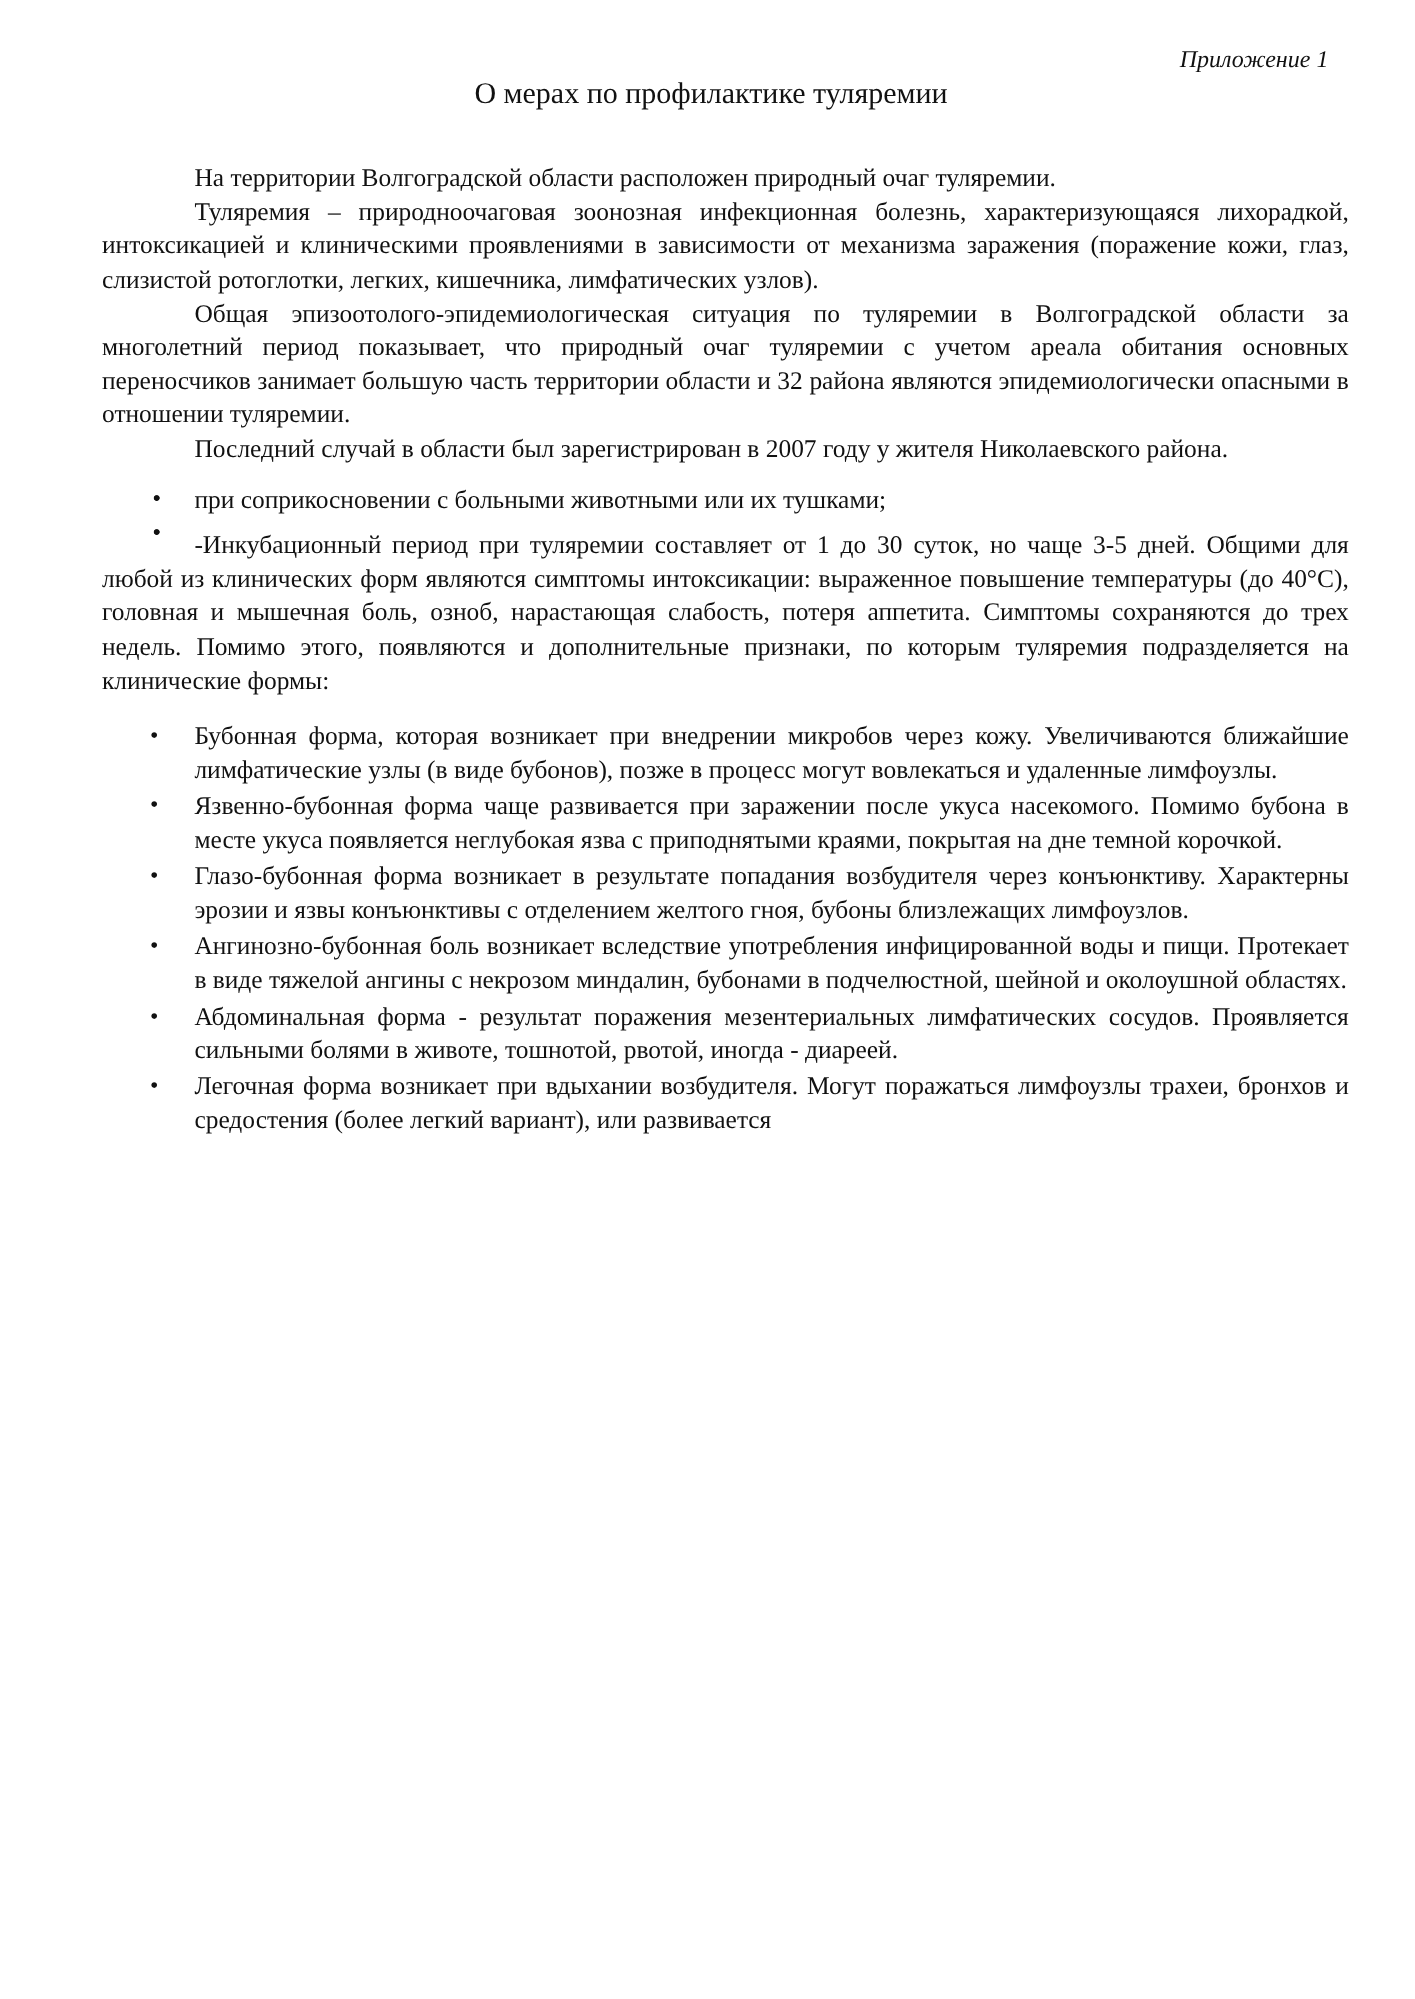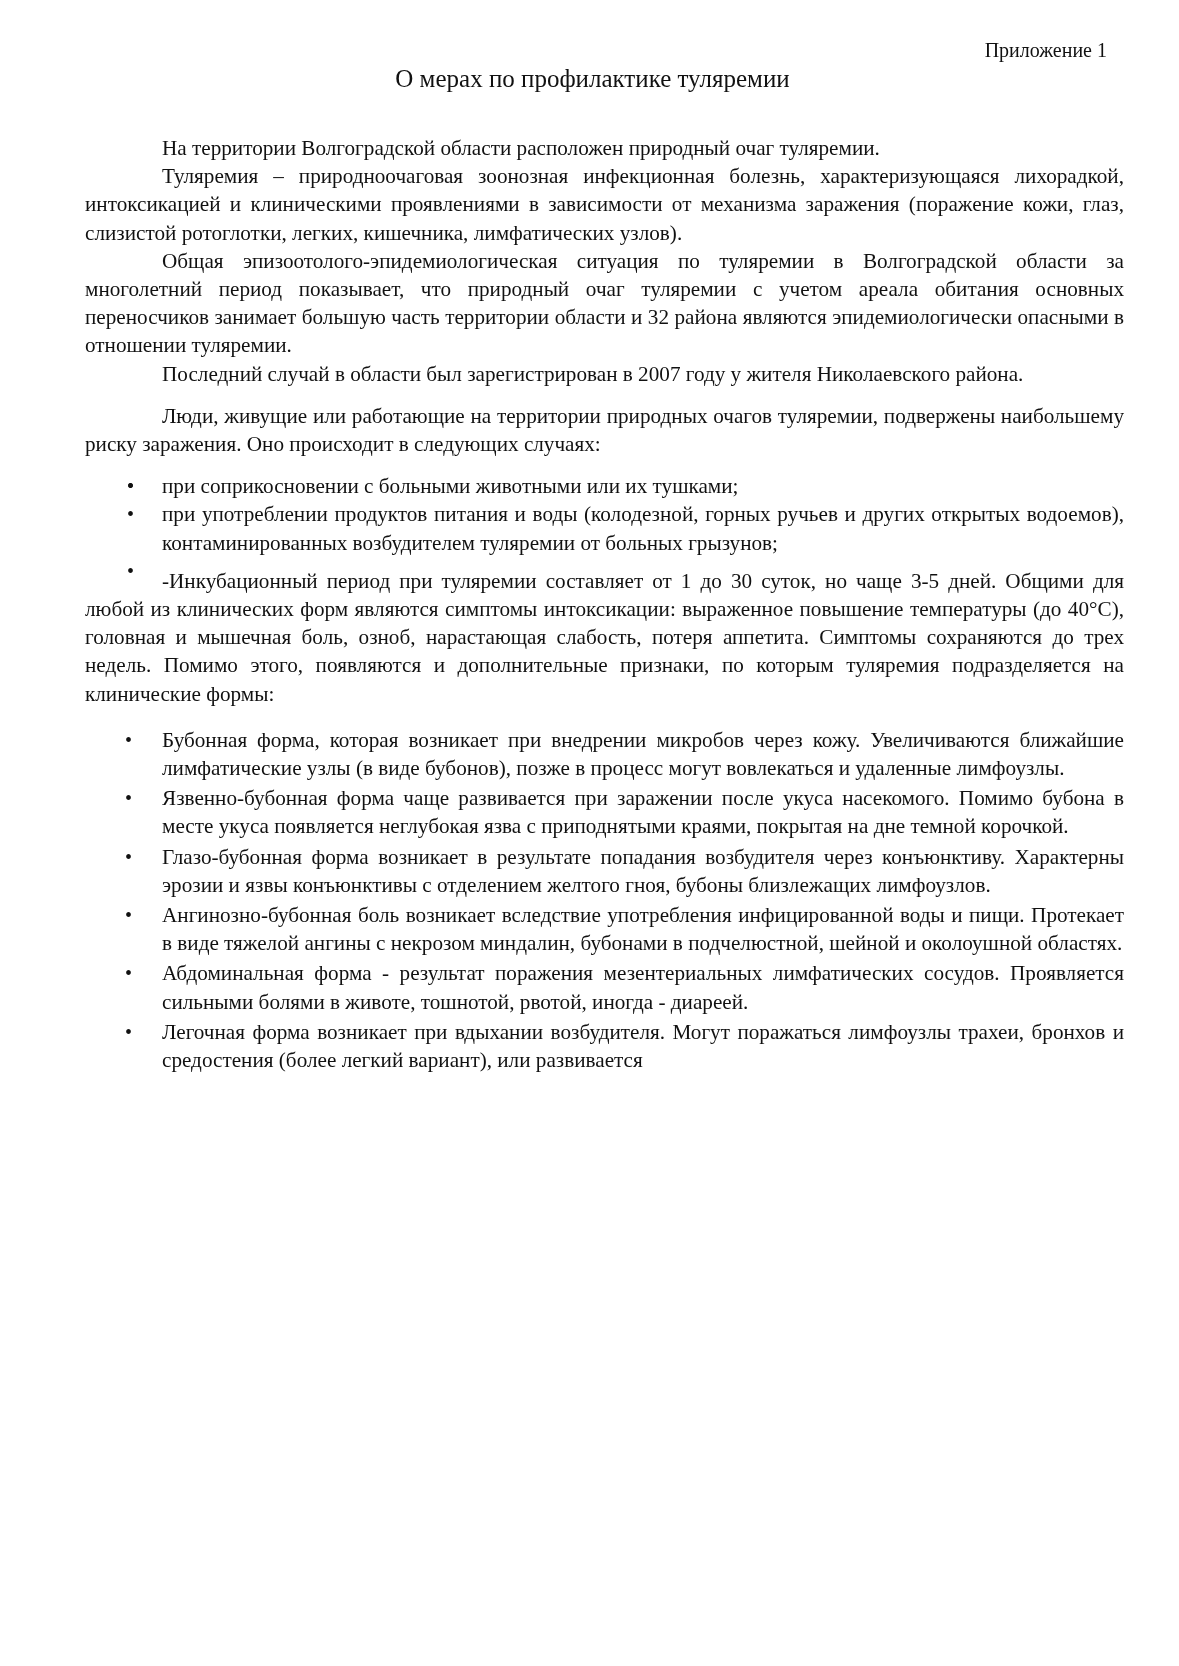--- a/index.html
+++ b/index.html
@@ -14,20 +14,21 @@
     .page {
       position: absolute;
       left: 68px;
       top: 0;
       width: 1039px;
     }
     .appendix {
       position: absolute;
       right: 0;
       top: 38px;
+      font-style: italic;
       font-size: 20px;
       line-height: 24px;
     }
     .title {
       position: absolute;
       left: 10px;
       right: 0;
       top: 64px;
       text-align: center;
       font-size: 25px;
@@ -74,33 +75,31 @@
 <div class="page">
   <div class="appendix">Приложение 1</div>
   <div class="title">О мерах по профилактике туляремии</div>
 
   <div class="body-text">
     <p class="para">На территории Волгоградской области расположен  природный очаг  туляремии.</p>
     <p class="para">Туляремия – природноочаговая зоонозная инфекционная болезнь, характеризующаяся лихорадкой, интоксикацией и клиническими проявлениями в зависимости от механизма заражения (поражение кожи, глаз, слизистой ротоглотки, легких, кишечника, лимфатических узлов).</p>
     <p class="para">Общая эпизоотолого-эпидемиологическая ситуация по туляремии в Волгоградской области за многолетний период показывает, что природный очаг туляремии  с учетом ареала обитания основных переносчиков занимает большую часть территории области и 32 района являются эпидемиологически опасными в отношении туляремии.</p>
     <p class="para">Последний случай в области был зарегистрирован в 2007 году у жителя Николаевского района.</p>
 
-    <p class="para gap-before">Люди, живущие или работающие на территории природных очагов туляремии, подвержены наибольшему риску заражения. Оно происходит в следующих случаях:</p>
 
     <ul class="bullets">
       <li>
         <span class="bullet-dot">•</span>
       </li>
       <li>
         <span class="bullet-dot">•</span>
         <span>при соприкосновении с больными животными или их тушками;</span>
       </li>
       <li>
         <span class="bullet-dot">•</span>
-        <span>при употреблении продуктов питания и воды (колодезной, горных ручьев и других открытых водоемов), контаминированных возбудителем туляремии от больных грызунов;</span>
       </li>
       <li>
         <span class="bullet-dot">•</span>
       </li>
     </ul>
 
     <p class="para">-Инкубационный период при туляремии составляет от 1 до 30 суток, но чаще 3-5 дней. Общими для любой из клинических форм являются симптомы интоксикации: выраженное повышение температуры (до 40°С), головная и мышечная боль, озноб, нарастающая слабость, потеря аппетита. Симптомы сохраняются до трех недель. Помимо этого, появляются и дополнительные признаки, по которым туляремия подразделяется на клинические формы:</p>
 
     <ul class="bullets forms">
       <li>

